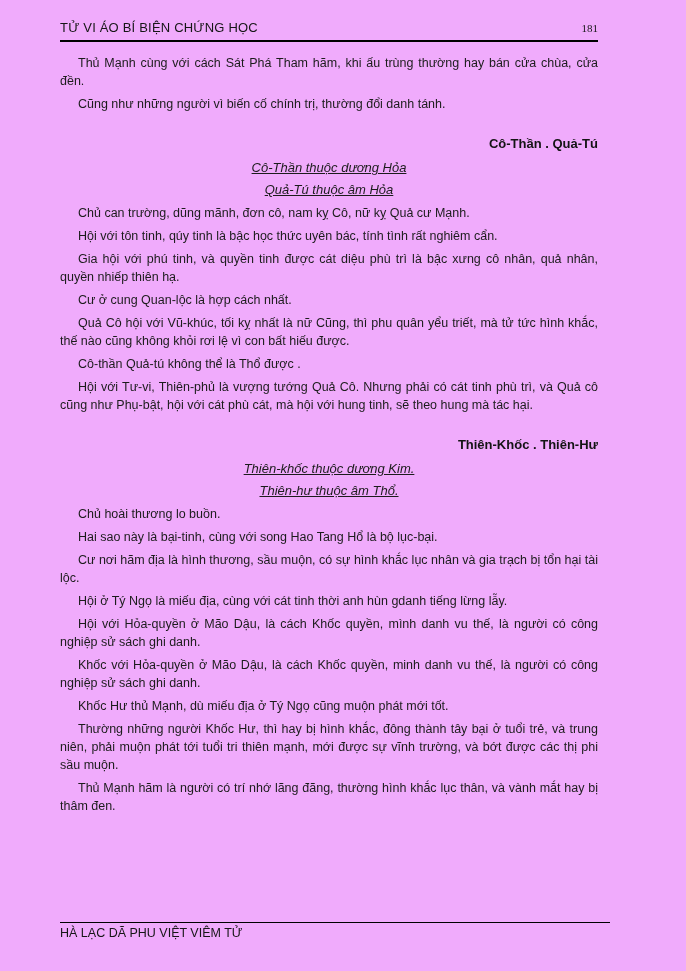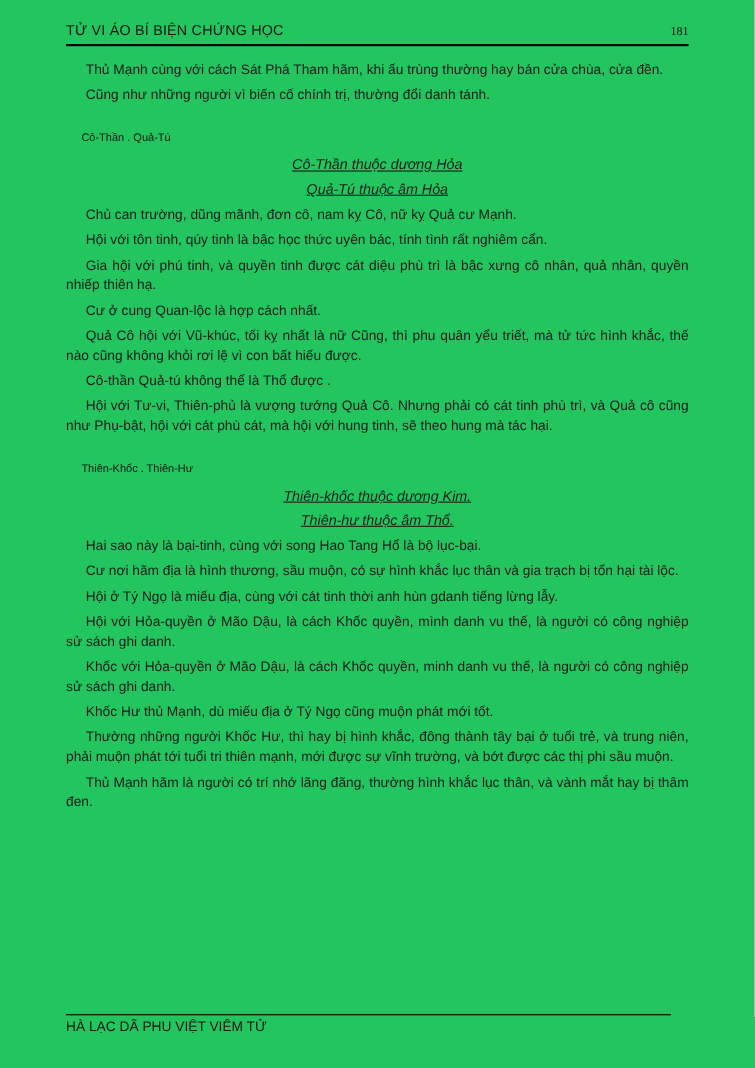--- a/index.html
+++ b/index.html
@@ -6,23 +6,23 @@
   body {
     background: #ffffff;
     font-family: "Liberation Sans", sans-serif;
     color: #1c1c1c;
     -webkit-font-smoothing: antialiased;
   }
   .page {
     position: relative;
     width: 686px;
     height: 971px;
-    background: #22c55e;
+    background: #f0abfc;
     box-sizing: border-box;
-    padding: 20px 60px 0 60px;
+    padding: 20px 88px 0 60px;
     overflow: hidden;
   }
   
   .page-header {
     display: flex;
     justify-content: space-between;
     align-items: baseline;
     border-bottom: 2px solid #000;
     padding-bottom: 5px;
   }
@@ -42,26 +42,27 @@
     font-size: 12.5px;
     line-height: 18px;
   }
   .body-paragraph {
     margin: 5px 0;
     text-indent: 18px;
     text-align: justify;
     color: #1c1c1c;
   }
   .section-heading {
-    font-size: 10px;
-    font-weight: 400;
+    font-size: 13px;
+    font-weight: 700;
     color: #141414;
     margin: 22px 0 6px 0;
     padding-left: 14px;
     line-height: 18px;
+    text-align: right;
   }
   .subtitle-line {
     margin: 4px 0;
     text-align: center;
     font-style: italic;
     font-size: 13px;
     color: #1c1c1c;
     text-decoration: underline;
   }
   
@@ -96,22 +97,23 @@
       <p class="body-paragraph">Chủ can trường, dũng mãnh, đơn cô, nam kỵ Cô, nữ kỵ Quả cư Mạnh.</p>
       <p class="body-paragraph">Hội với tôn tinh, qúy tinh là bậc học thức uyên bác, tính tình rất nghiêm cẩn.</p>
       <p class="body-paragraph">Gia hội với phú tinh, và quyền tinh được cát diệu phù trì là bậc xưng cô nhân, quả nhân, quyền nhiếp thiên hạ.</p>
       <p class="body-paragraph">Cư ở cung Quan-lộc là hợp cách nhất.</p>
       <p class="body-paragraph">Quả Cô hội với Vũ-khúc, tối kỵ nhất là nữ Cũng, thì phu quân yểu triết, mà tử tức hình khắc, thế nào cũng không khỏi rơi lệ vì con bất hiếu được.</p>
       <p class="body-paragraph">Cô-thần Quả-tú không thể là Thổ được .</p>
       <p class="body-paragraph">Hội với Tư-vi, Thiên-phủ là vượng tướng Quả Cô. Nhưng phải có cát tinh phù trì, và Quả cô cũng như Phụ-bật, hội với cát phù cát, mà hội với hung tinh, sẽ theo hung mà tác hại.</p>
       <h2 class="section-heading">Thiên-Khốc . Thiên-Hư</h2>
       <p class="subtitle-line">Thiên-khốc thuộc dương Kim.</p>
       <p class="subtitle-line">Thiên-hư thuộc âm Thổ.</p>
+      <p class="body-paragraph">Chủ hoài thương lo buồn.</p>
       <p class="body-paragraph">Hai sao này là bại-tinh, cùng với song Hao Tang Hổ là bộ lục-bại.</p>
-      <p class="body-paragraph">Cư nơi hãm địa là hình thương, sầu muộn, có sự hình khắc lục thân và gia trạch bị tổn hại tài lộc.</p>
+      <p class="body-paragraph">Cư nơi hãm địa là hình thương, sầu muộn, có sự hình khắc lục nhân và gia trạch bị tổn hại tài lộc.</p>
       <p class="body-paragraph">Hội ở Tý Ngọ là miếu địa, cùng với cát tinh thời anh hùn gdanh tiếng lừng lẫy.</p>
       <p class="body-paragraph">Hội với Hỏa-quyền ở Mão Dậu, là cách Khốc quyền, mình danh vu thế, là người có công nghiệp sử sách ghi danh.</p>
       <p class="body-paragraph">Khốc với Hỏa-quyền ở Mão Dậu, là cách Khốc quyền, minh danh vu thế, là người có công nghiệp sử sách ghi danh.</p>
       <p class="body-paragraph">Khốc Hư thủ Mạnh, dù miếu địa ở Tý Ngọ cũng muộn phát mới tốt.</p>
       <p class="body-paragraph">Thường những người Khốc Hư, thì hay bị hình khắc, đông thành tây bại ở tuổi trẻ, và trung niên, phải muộn phát tới tuổi tri thiên mạnh, mới được sự vĩnh trường, và bớt được các thị phi sầu muộn.</p>
       <p class="body-paragraph">Thủ Mạnh hãm là người có trí nhớ lãng đãng, thường hình khắc lục thân, và vành mắt hay bị thâm đen.</p>
     </div>
 
   <div class="page-footer">
     <span>HÀ LẠC DÃ PHU VIỆT VIÊM TỬ</span>

